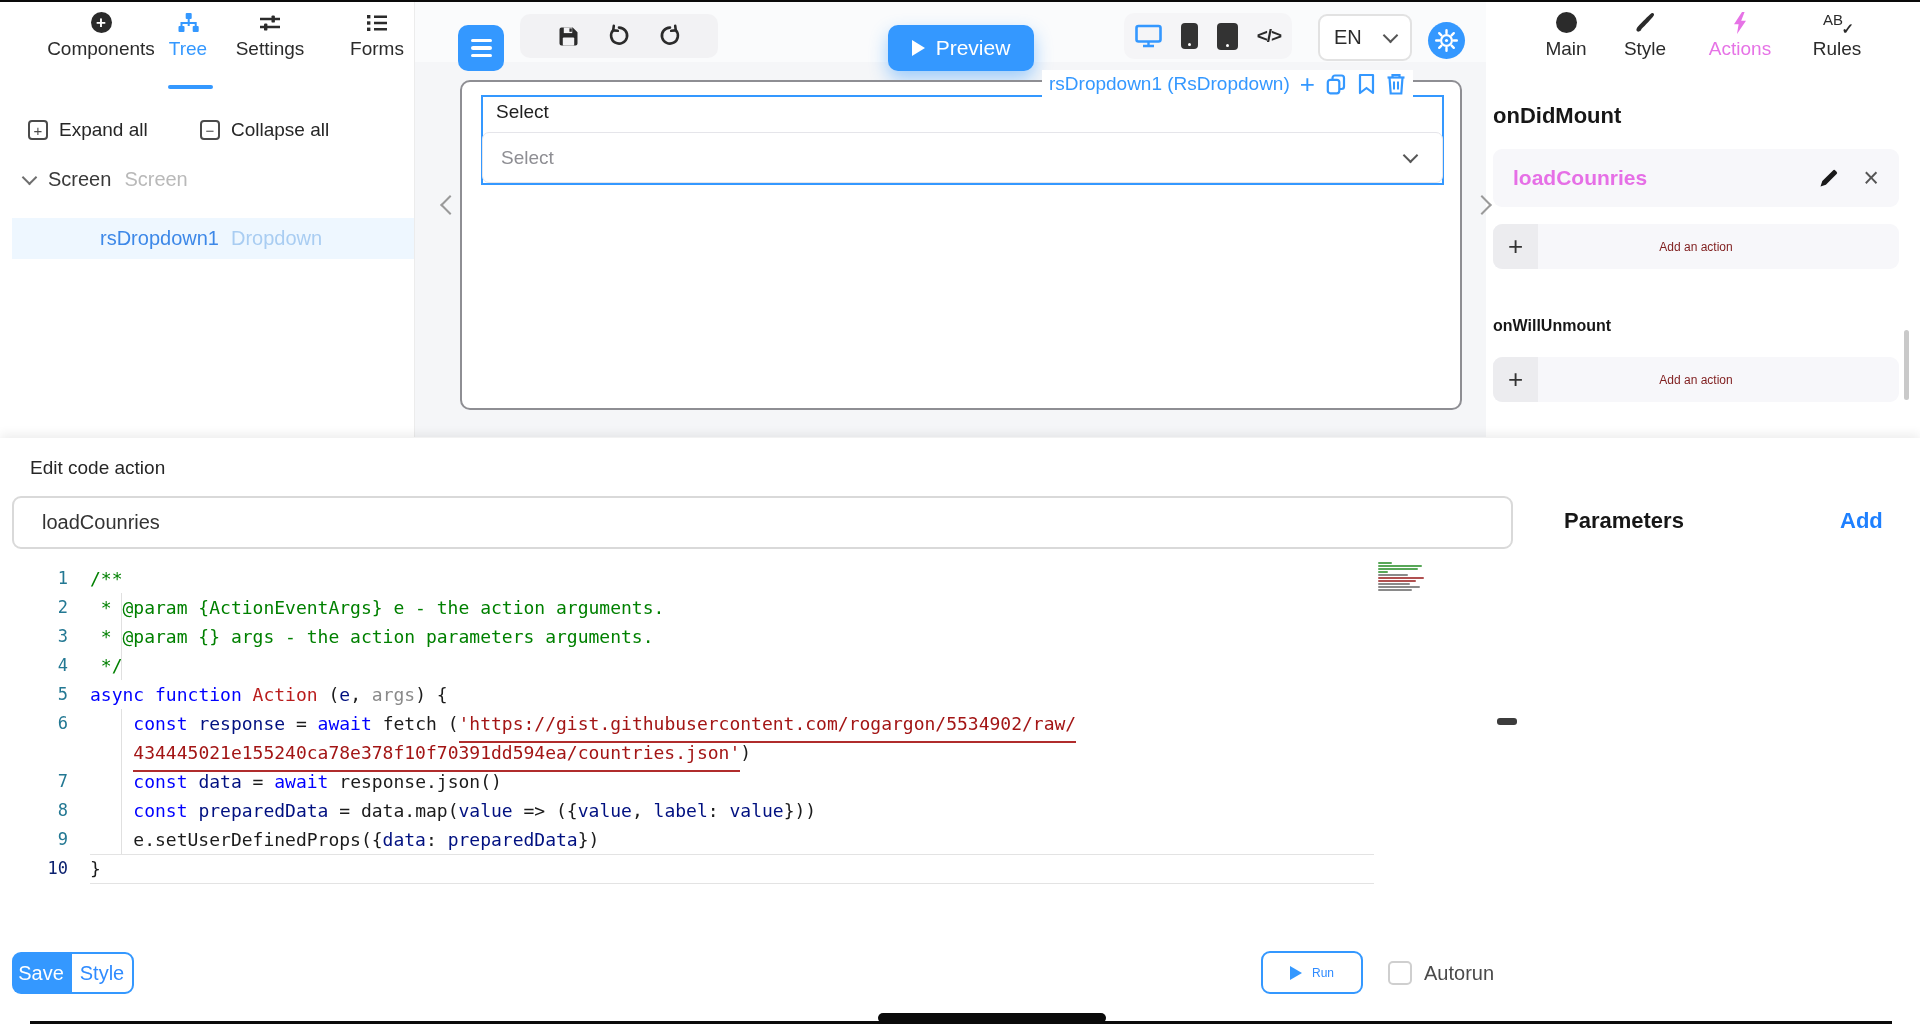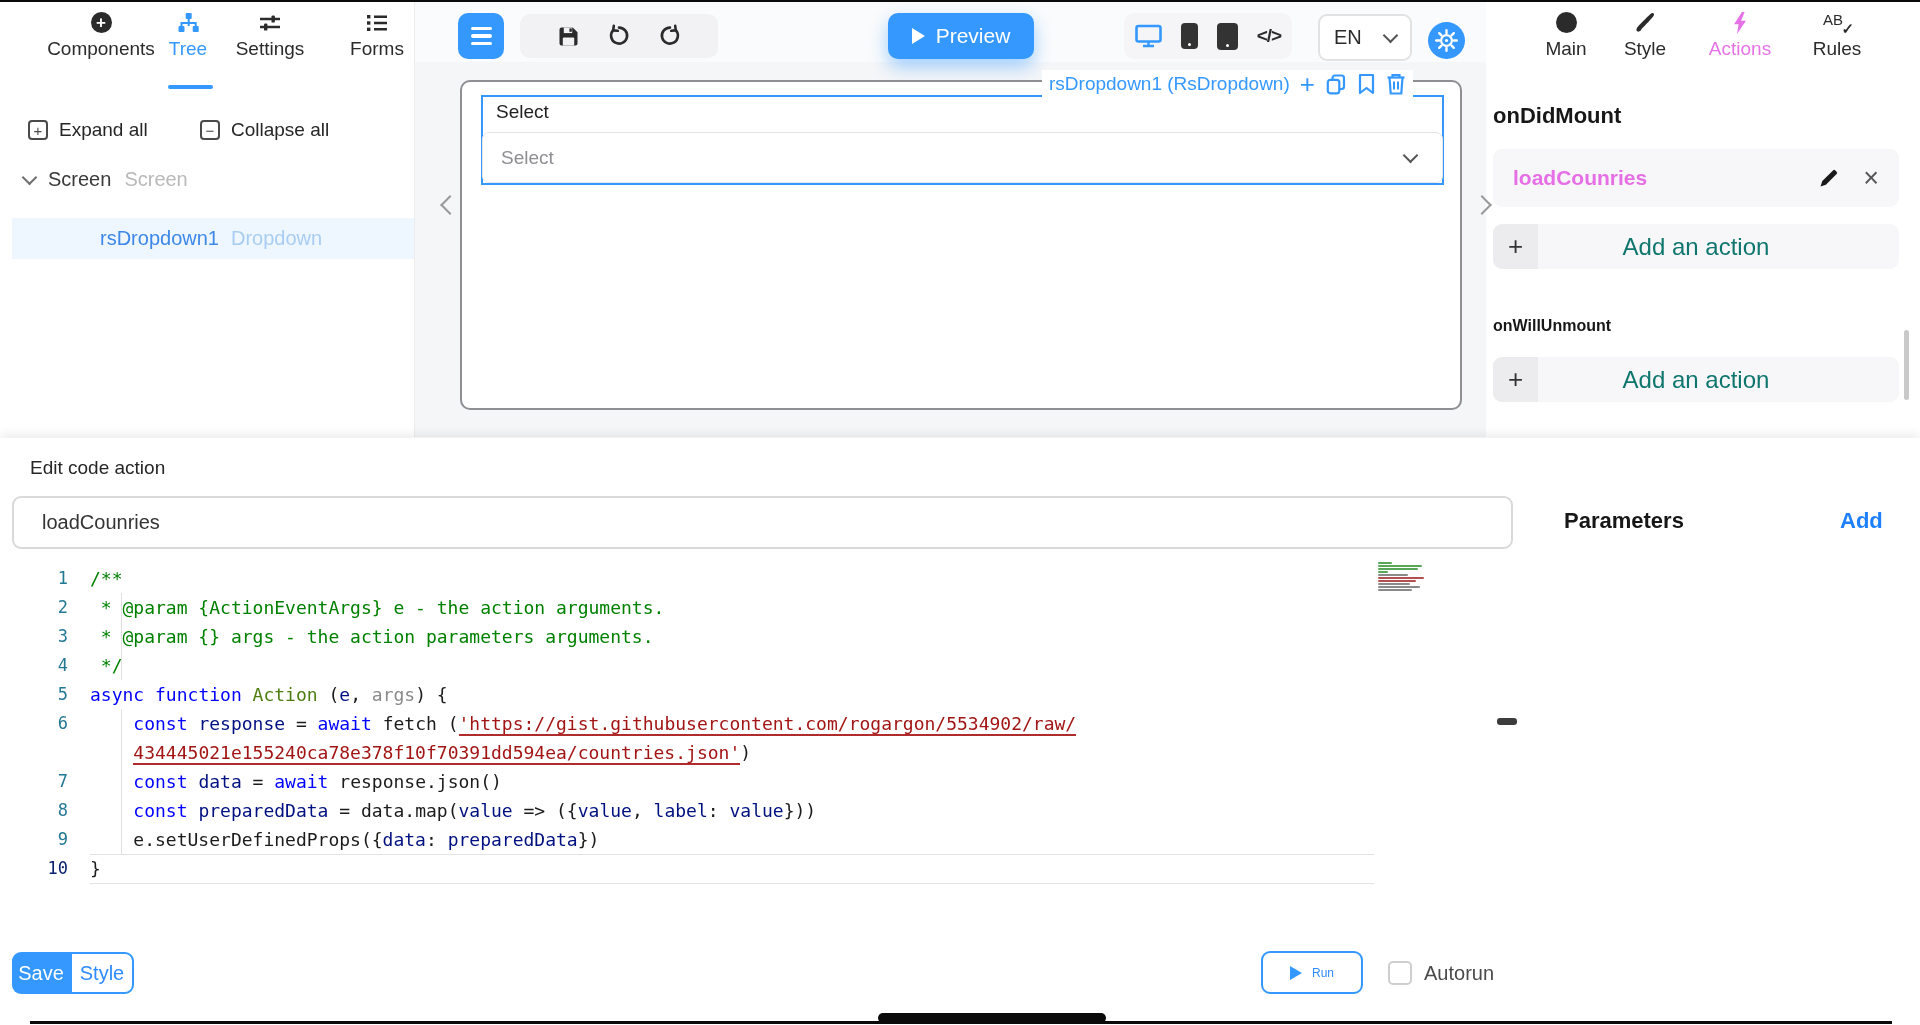--- a/index.html
+++ b/index.html
@@ -6,38 +6,38 @@
   html,body { background:#fff; }
   body { font-family:"Liberation Sans", sans-serif; color:#262626; }
   #app { position:relative; width:1920px; height:1025px; background:#fff; overflow:hidden; }
   .abs { position:absolute; }
   .flexc { display:flex; align-items:center; }
   .tab { display:flex; flex-direction:column; align-items:center; gap:3px; cursor:pointer; }
   .tab .lbl { font-size:19px; color:#2b2b2b; }
   .tab.active-blue .lbl { color:#3498ff; }
   .tab.active-pink .lbl { color:#e673e6; }
   .iconbox { height:25px; display:flex; align-items:center; justify-content:center; }
-  .pillbtn { background:#3498ff; border-radius:10px; color:#fff; }
+  .pillbtn { background:#3498ff; border-radius:10px; color:#fff;margin-top:12px; }
   .codefont { font-family:"DejaVu Sans Mono", monospace; }
   
   .code-row { display:flex; height:29px; line-height:29px; font-size:18px; white-space:pre; }
   .gutter { width:43px; text-align:right; padding-right:12px; color:#237893; flex:none; font-size:17px; }
   .gutter.active { color:#0b216f; }
   .lineseg { padding-left:10px; }
   .tk-cmt{color:#008000} .tk-kw{color:#0000ff} .tk-var{color:#001080}
-  .tk-fn{color:#4d7c0f} .tk-pln{color:#1b1b1b} .tk-muted{color:#8a8a8a}
-  .tk-url{color:#a31515; border-bottom:2.5px solid #b02c2c; padding-bottom:0;}
+  .tk-fn{color:#b91c1c} .tk-pln{color:#1b1b1b} .tk-muted{color:#8a8a8a}
+  .tk-url{color:#a31515; border-bottom:2.5px solid #b02c2c; padding-bottom:7px;}
   
   .chev { display:inline-block; border-style:solid; border-color:#555; border-width:0 0 2.5px 2.5px; }
   .chev.down  { width:11px; height:11px; transform:rotate(-45deg); }
   .chev.left  { width:14px; height:14px; transform:rotate(45deg);  border-color:#9a9a9a;}
   .chev.right { width:14px; height:14px; transform:rotate(-135deg);border-color:#9a9a9a;}
   .addrow { background:#f7f7fa; border-radius:9px; position:absolute; width:406px; height:45px; }
   .addrow .pluscell { position:absolute; left:0; top:0; width:45px; height:45px; background:#ececef; border-radius:9px 0 0 9px; display:flex; align-items:center; justify-content:center; font-size:26px; color:#333; }
-  .addrow .addlbl { position:absolute; left:0; top:0; width:100%; height:100%; display:flex; align-items:center; justify-content:center; font-size:24px; color:#0f766e; }
+  .addrow .addlbl { position:absolute; left:0; top:0; width:100%; height:100%; display:flex; align-items:center; justify-content:center; font-size:12px; color:#7f1d1d; }
   .mm-bar { height:2px; margin-bottom:1px; border-radius:1px; }
 </style>
 </head>
 <body>
 
 <div id="app">
 
   <div class="abs" style="left:0;top:0;width:1920px;height:2px;background:#0a0a0a;"></div>
 
   <div class="abs tab" style="left:28px;top:10px;width:146px;">

